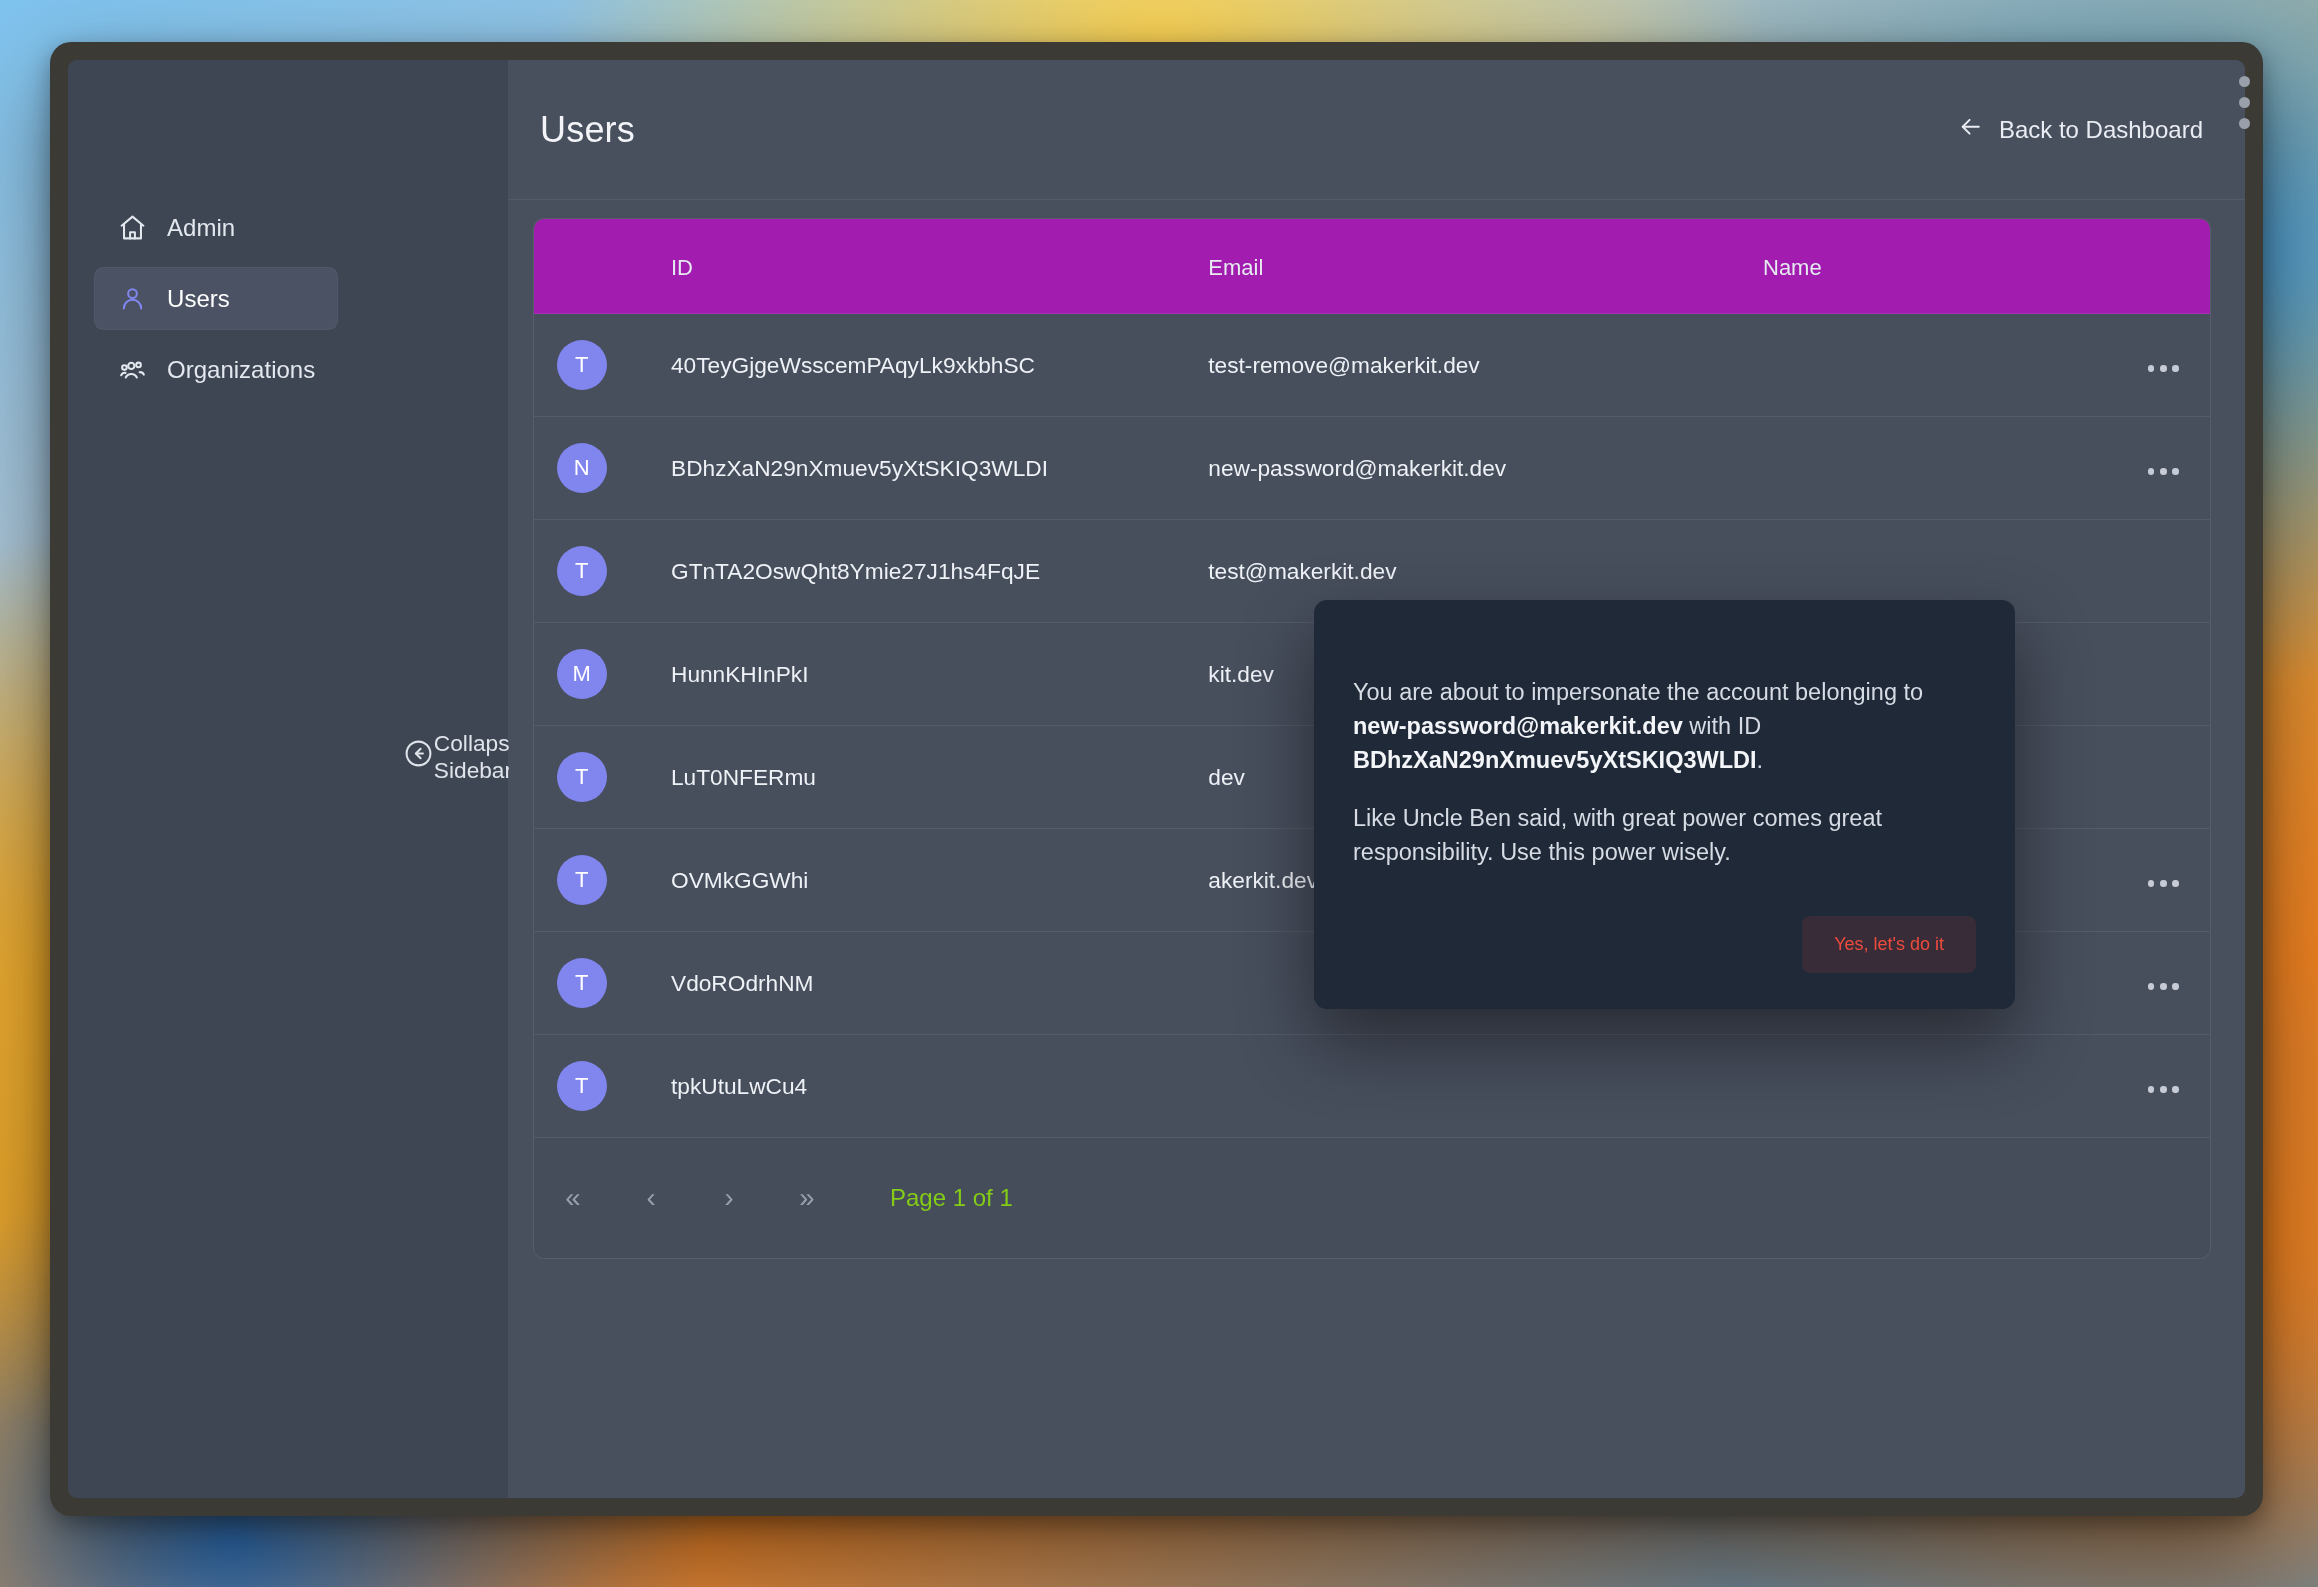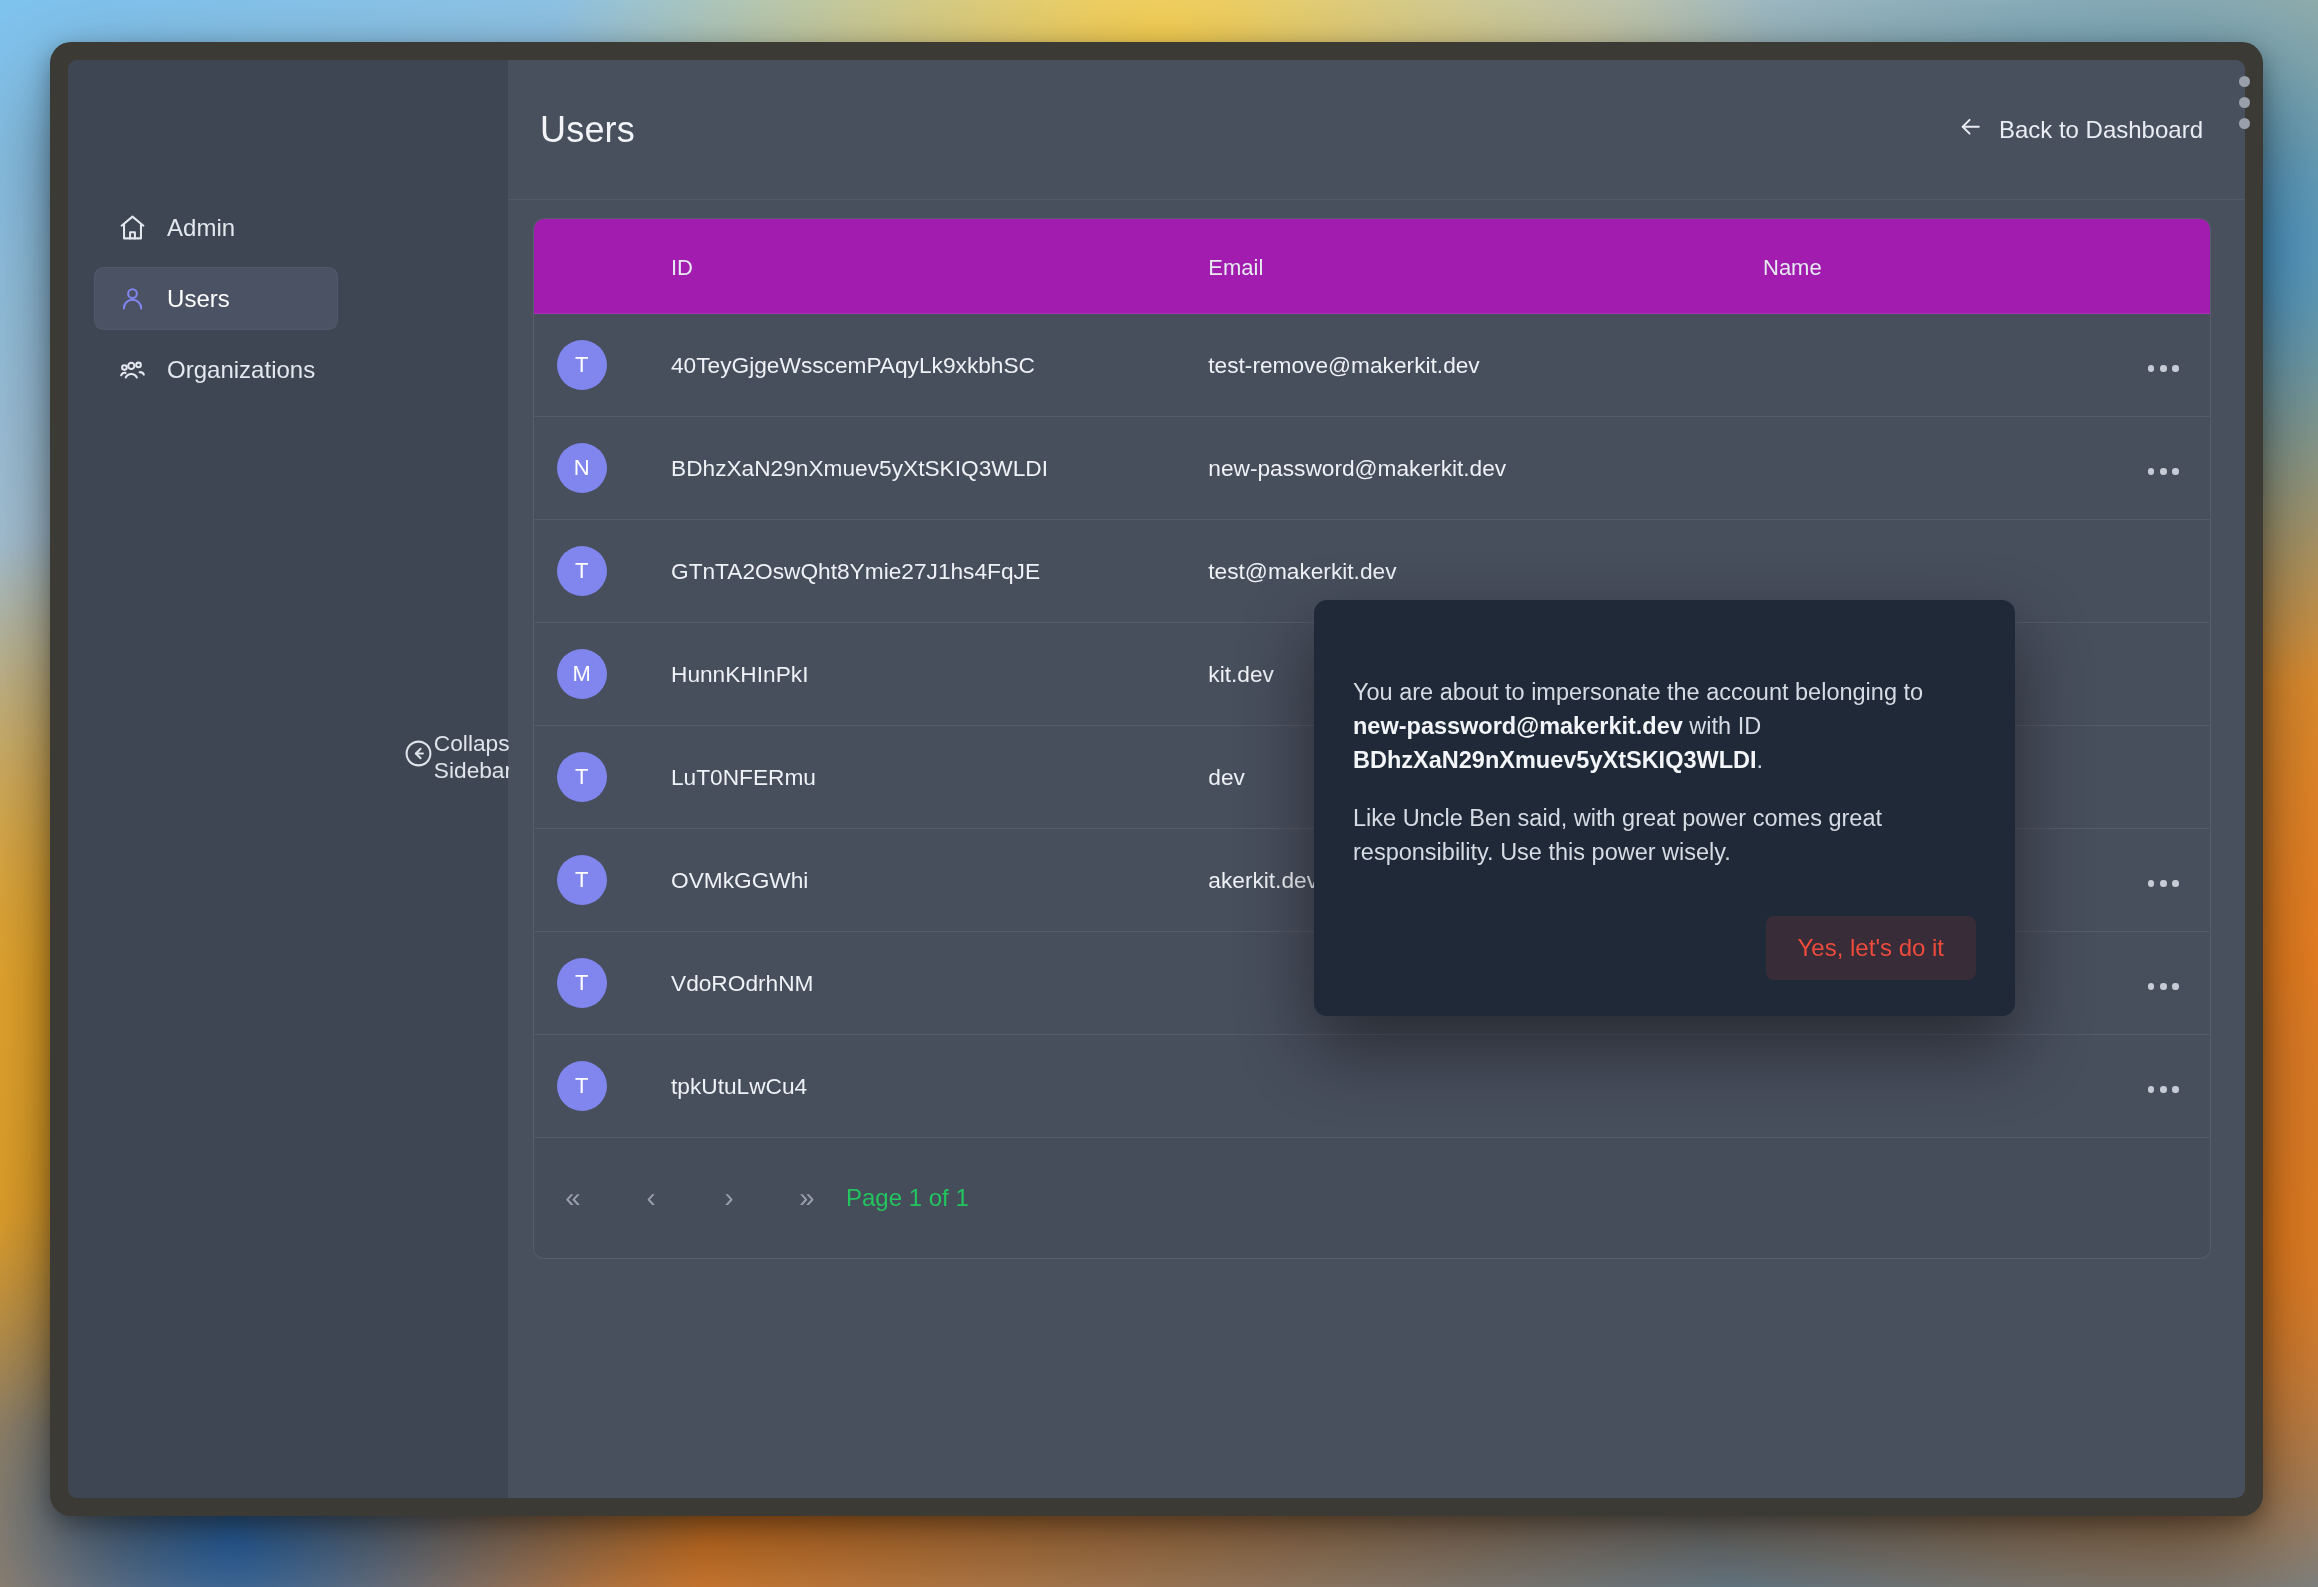--- a/index.html
+++ b/index.html
@@ -176,21 +176,21 @@
     border-top: 0.8px solid rgba(255,255,255,.09);
     background: #454c5a;
   }
   .pg-btn {
     width: 78px; height: 57px;
     display: flex; align-items: center; justify-content: center;
     color: #b6bcc8; font-size: 27.5px;
     cursor: pointer;
     opacity: .75;
   }
-  .pg-label { font-size: 24px; color: #22c55e; }
+  .pg-label { margin-left: 44px; font-size: 24px; color: #84cc16; }
   .modal {
     position: absolute;
     left: 805px; top: 540px;
     width: 701px;
     background: #1f2937;
     border-radius: 13px;
     padding: 39px 39px 36px 39px;
     box-shadow: 0 32px 73px rgba(0,0,0,.45);
     z-index: 50;
   }
@@ -207,21 +207,21 @@
     line-height: 1.45;
     color: #d6dbe4;
     margin-bottom: 24px;
   }
   .modal-body p:last-child { margin-bottom: 0; }
   .modal-body strong { color: #f3f5f9; font-weight: 700; }
   .modal-foot { display: flex; justify-content: flex-end; margin-top: 47px; }
   .btn-danger {
     background: rgba(220,70,60,.13);
     color: #ef4b3c;
-    font-size: 24px;
+    font-size: 18px;
     border: none;
     border-radius: 8px;
     padding: 18px 32px;
     cursor: pointer;
     font-family: inherit;
   }
 </style>
 </head>
 <body>
 

